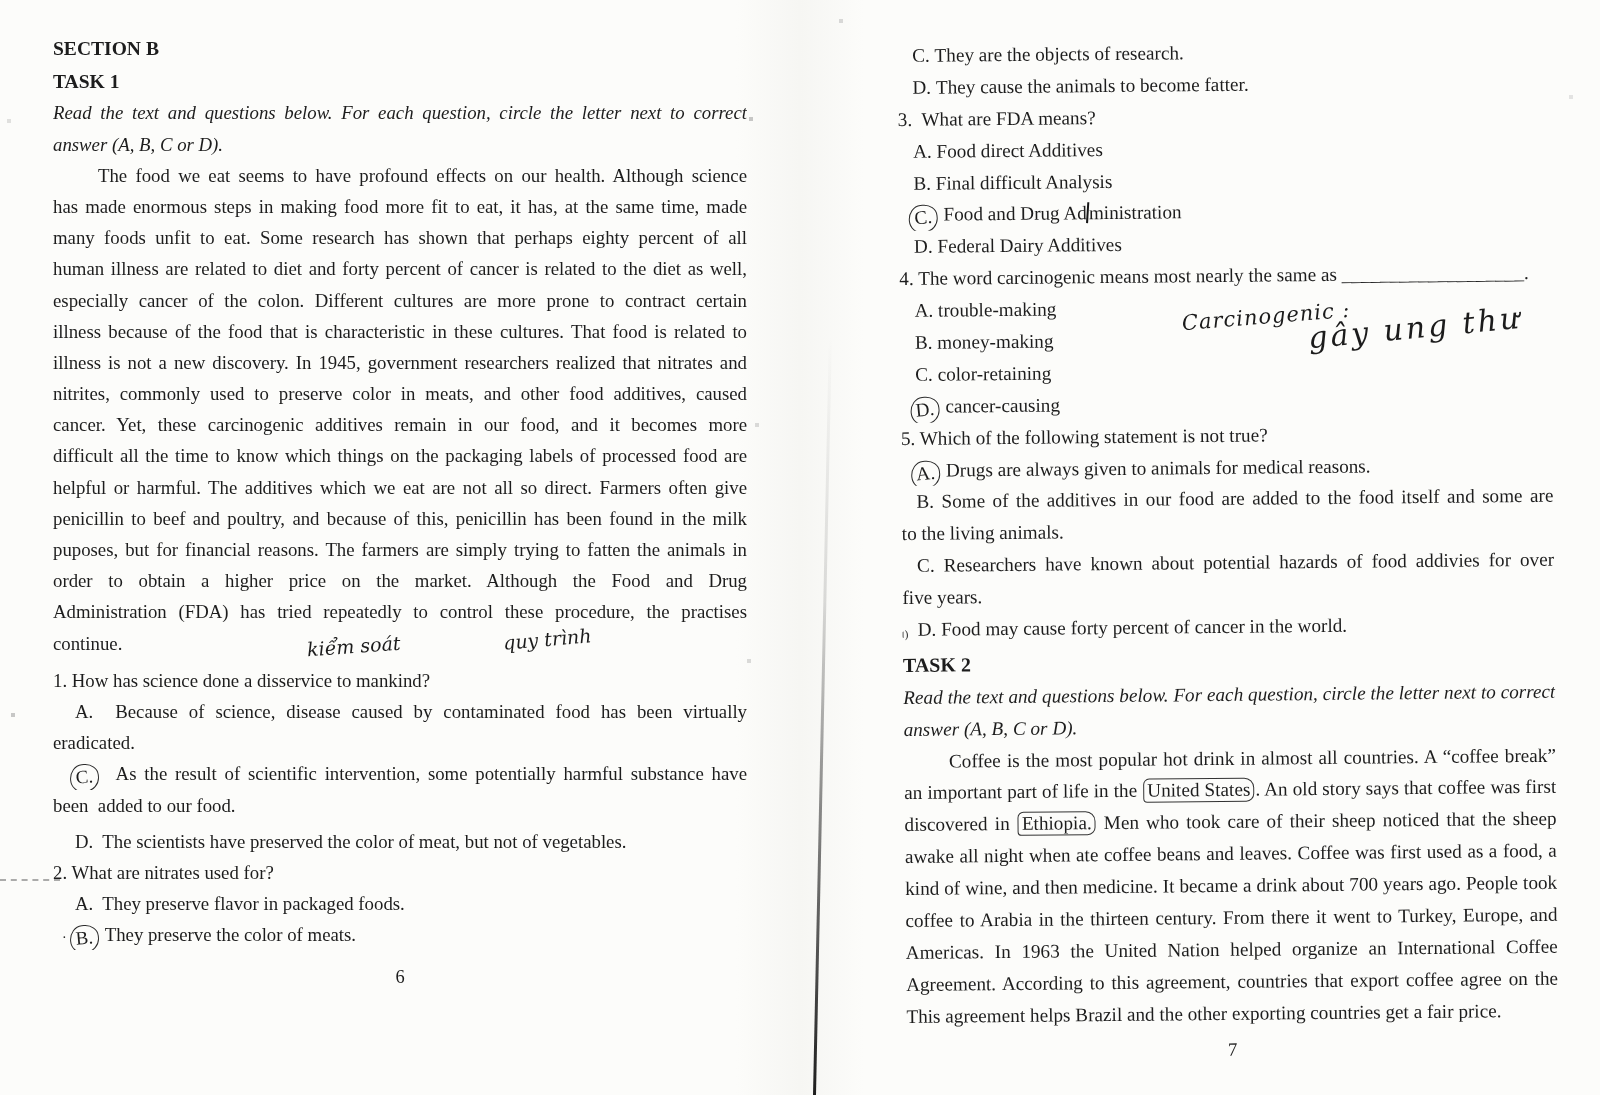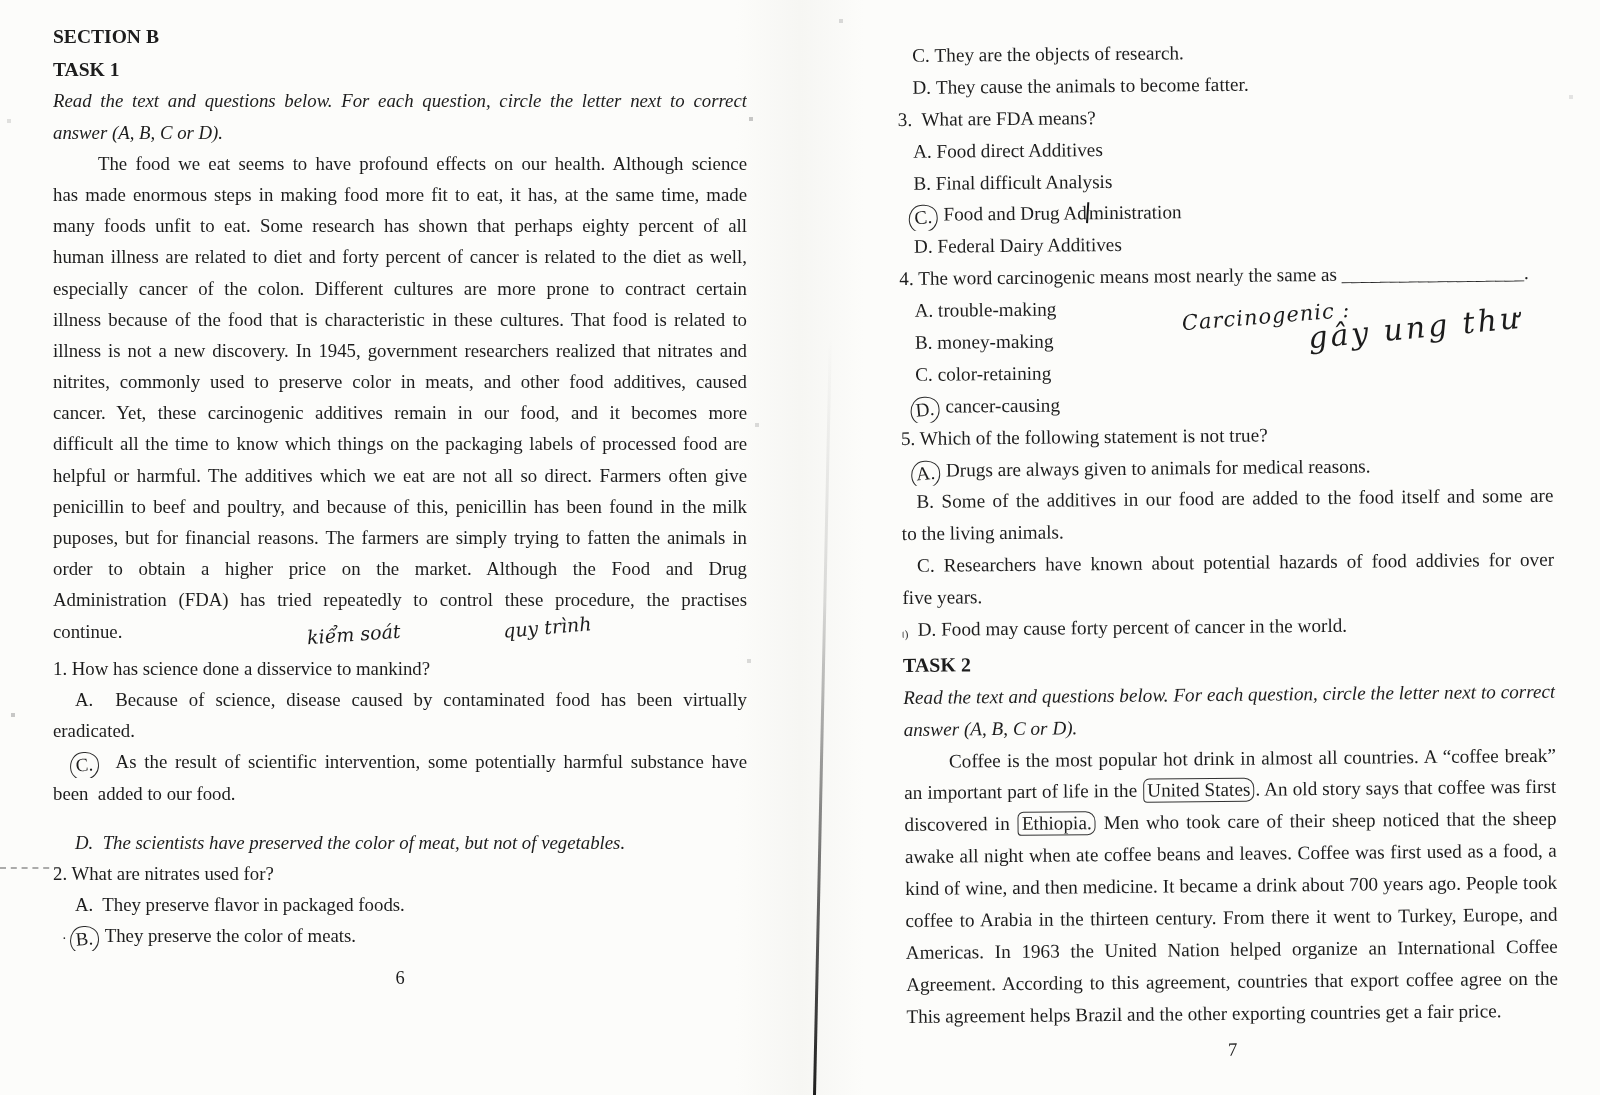--- a/index.html
+++ b/index.html
@@ -1,19 +1,19 @@
 <!DOCTYPE html>
 <html><head>
 <meta charset="utf-8">
 <style>
   html,body{margin:0;padding:0;width:1600px;height:1095px;overflow:hidden;}
   body{background:#fbfbf9;position:relative;font-family:"Liberation Serif","DejaVu Serif",serif;color:#1d1d1d;}
   .sheet{position:absolute;inset:0;background:linear-gradient(90deg,#fcfcfa 46%,#f6f6f3 50%,#fcfcfa 54%);}
   .page{position:absolute;}
-  .page.left{left:53px;top:21px;width:694px;--lh:31.2px;--opt:22px;font-size:18.8px;}
+  .page.left{left:53px;top:33px;width:694px;--lh:31.2px;--opt:22px;font-size:18.8px;}
   .page.right{left:897px;top:40px;width:652px;--lh:31.9px;--opt:15px;font-size:19.2px;transform:rotate(-0.55deg);transform-origin:0 0;}
   .row{position:relative;height:var(--lh);line-height:var(--lh);overflow:hidden;text-align:justify;}
   .row.just::after{content:"";display:inline-block;width:100%;height:0;}
   .row.heading{font-weight:bold;font-size:1.04em;}
   .row.ital{font-style:italic;}
   .row.ind1{padding-left:var(--opt);}
   .row.ind2{padding-left:45px;}
   .circ{display:inline-block;min-width:21px;height:26px;line-height:24px;text-align:center;padding:0 3px;margin:0 1px 0 -5px;border:1.7px solid #2a2a2a;border-radius:48% 52% 55% 45%/58% 46% 54% 50%;transform:rotate(-5deg);vertical-align:-3px;}
   .u{border-bottom:1.8px solid rgba(45,45,45,.85);padding-bottom:8px;}
   .box{border:1.6px solid #333;border-radius:6px 10px 8px 4px;padding:0 3px 1px 3px;margin:0 1px;}
@@ -62,21 +62,21 @@
         <div class="row just"><span>penicillin to beef and poultry, and because of this, penicillin has been found in the milk</span></div>
         <div class="row just"><span>puposes, but for financial reasons. The farmers are simply trying to fatten the animals in</span></div>
         <div class="row just"><span>order to obtain a higher price on the market. Although the Food and Drug</span></div>
         <div class="row just"><span>Administration (FDA) has tried repeatedly to control these procedure, the practises</span></div>
         <div class="row"><span>continue.</span></div>
         <div class="row" style="margin-top: 6px;"><span>1. How has science done a disservice to mankind?</span></div>
         <div class="row just ind1"><span>A.&nbsp; Because of science, disease caused by contaminated food has been virtually</span></div>
         <div class="row"><span>eradicated.</span></div>
         <div class="row just ind1"><span class="circ">C.</span><span>&nbsp;&nbsp;As the result of scientific intervention, some potentially harmful substance have</span></div>
         <div class="row"><span>been&nbsp; added to our food.</span></div>
-        <div class="row ind1" style="margin-top: 18px; font-style: italic;"><span>D.&nbsp; The scientists have preserved the color of meat, but not of vegetables.</span></div>
+        <div class="row ind1" style="margin-top: 5px;"><span>D.&nbsp; The scientists have preserved the color of meat, but not of vegetables.</span></div>
         <div class="row"><span>2. What are nitrates used for?</span></div>
         <div class="row ind1"><span>A.&nbsp; They preserve flavor in packaged foods.</span></div>
         <div class="row ind1"><span class="pmark">·</span><span class="circ">B.</span><span>&nbsp;They preserve the color of meats.</span></div>
       </div>
     <div class="pagenum">6</div>
     <div class="hw hwL0">kiểm soát</div>
     <div class="hw hwL1">quy trình</div>
     <div class="dashline"></div>
   </div>
 

